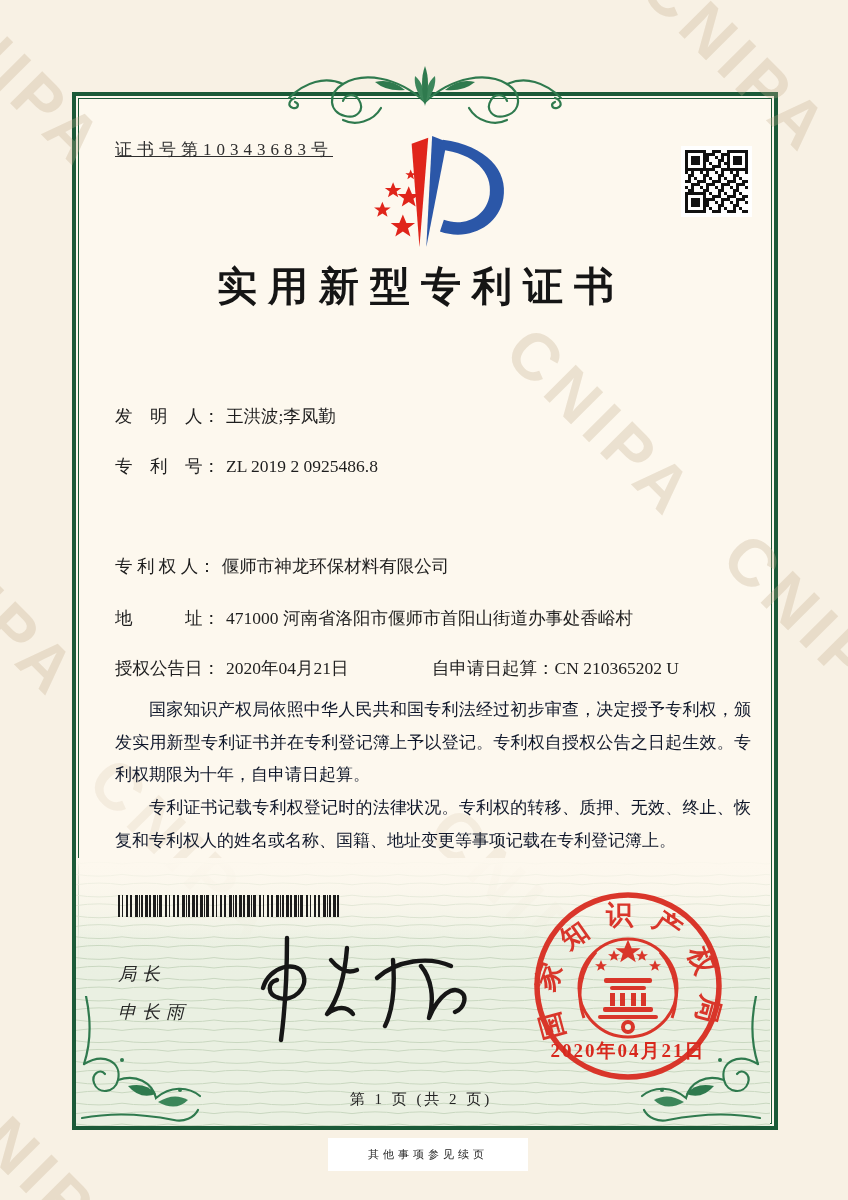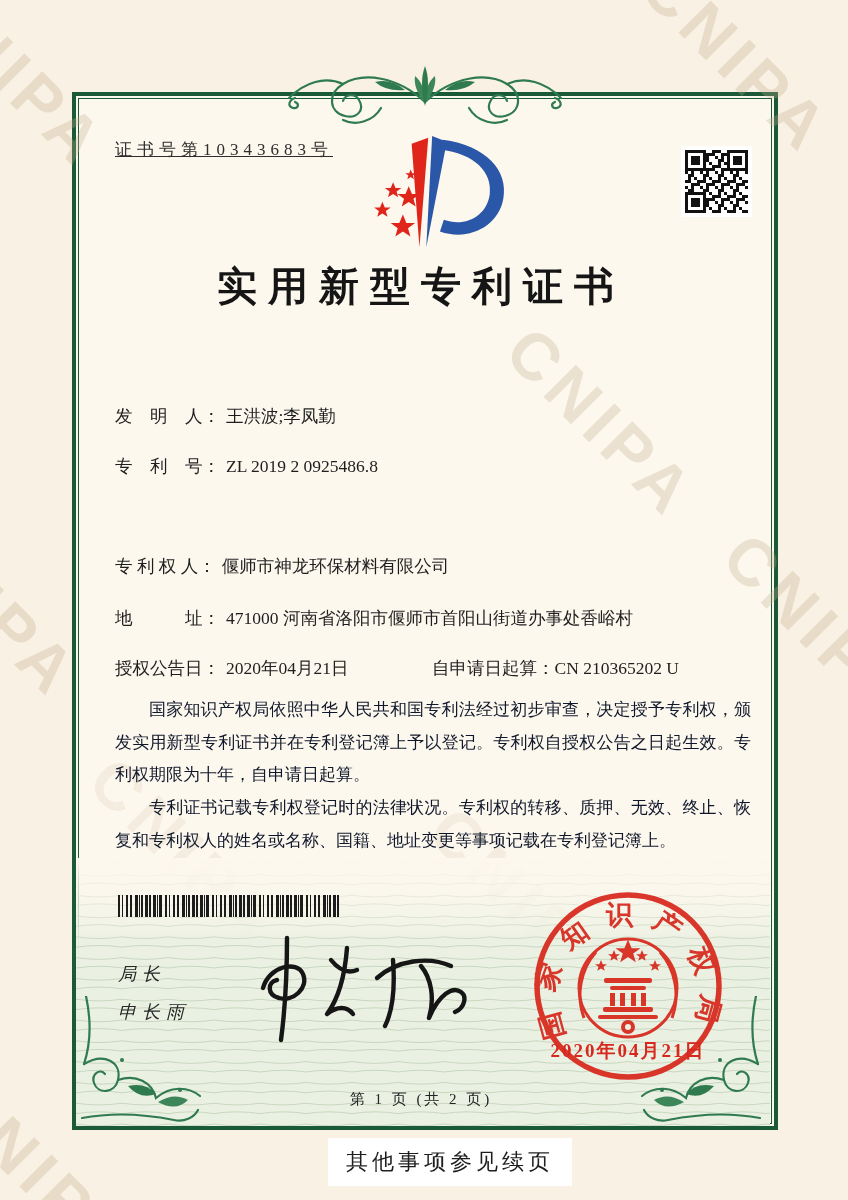--- a/index.html
+++ b/index.html
@@ -55,22 +55,22 @@
           font-family:"Liberation Sans","DejaVu Sans",sans-serif;z-index:3;font-style:italic;}
   .signature{position:absolute;left:235px;top:926px;z-index:3;}
 
   .seal{position:absolute;left:528px;top:886px;z-index:4;opacity:.93;}
   .seal-date{position:absolute;left:524px;top:1038px;width:208px;text-align:center;
              font-size:19px;font-weight:bold;letter-spacing:2px;color:#d8281d;z-index:5;}
 
   .page-num{position:absolute;left:72px;top:1090px;width:698px;text-align:center;
             font-size:15px;letter-spacing:3px;color:#242424;z-index:3;}
 
-  .note{position:absolute;left:328px;top:1138px;background:#ffffff;padding:9px 18px;
-        font-size:22px;letter-spacing:4px;color:#1e1e1e;z-index:3;}
+  .note{position:absolute;left:328px;top:1138px;background:#ffffff;padding:9px 40px;
+        font-size:11px;letter-spacing:4px;color:#1e1e1e;z-index:3;}
 </style>
 </head>
 <body>
 
 <div class="page">
 
   <div class="wm" style="left:-45px;top:-38px">CNIPA</div>
   <div class="wm" style="left:680px;top:-52px">CNIPA</div>
   <div class="wm" style="left:545px;top:312px">CNIPA</div>
   <div class="wm" style="left:-72px;top:492px">CNIPA</div>

